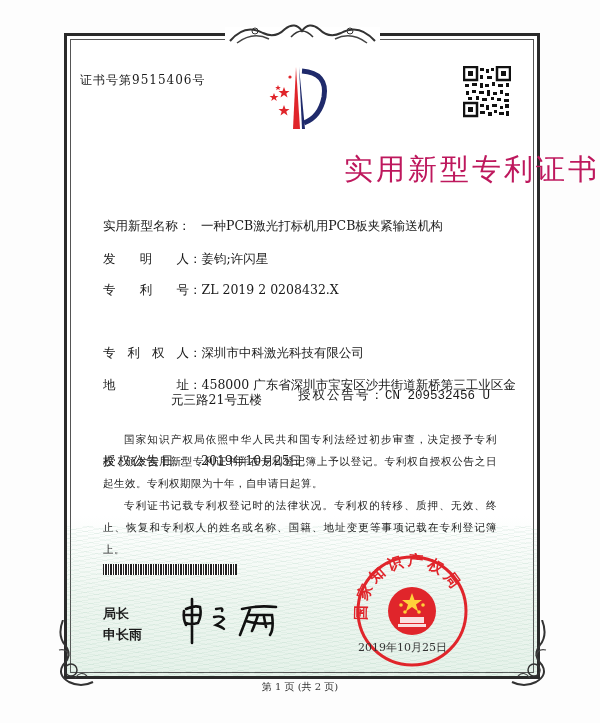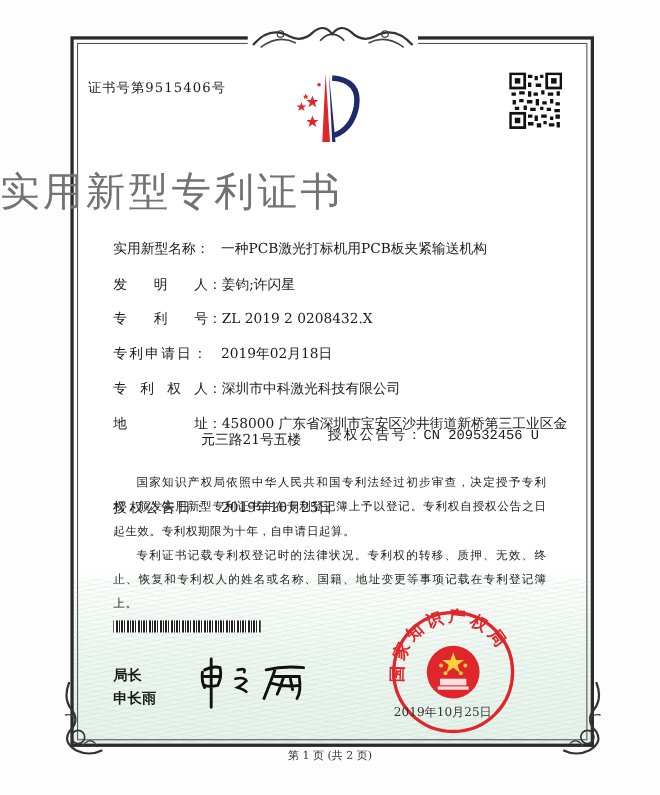--- a/index.html
+++ b/index.html
@@ -30,29 +30,29 @@
   .orn-bl { left: 55px; top: 620px; }
   .orn-br { left: 510px; top: 620px; transform: scaleX(-1); }
 
   .cert-no {
     position: absolute; left: 80px; top: 72px; font-size: 12px; letter-spacing: 1px;
   }
   .logo { position: absolute; left: 262px; top: 65px; width: 80px; height: 65px; }
   .qr { position: absolute; left: 463px; top: 66px; width: 48px; height: 52px; }
 
   .title {
-    position: absolute; left: 0; width: 600px; top: 150px; text-align: left;
-    font-family: "DejaVu Sans", "Liberation Sans", sans-serif; font-size: 36px; letter-spacing: 3px; color: #737373;
+    position: absolute; left: 0; width: 600px; top: 150px; text-align: right;
+    font-family: "DejaVu Sans", "Liberation Sans", sans-serif; font-size: 29px; letter-spacing: 3px; color: #be185d;
   }
   .field { position: absolute; left: 103px; font-size: 12.5px; white-space: nowrap; }
   .field .lbl { display: inline-block; width: 98px; letter-spacing: 0; }
   .field .lbl-spaced { display: inline-flex; justify-content: space-between; width: 86px; margin-right: 12px; }
   .field .val { font-family: "DejaVu Serif", "Liberation Serif", serif; }
   .mono { font-family: "Liberation Mono", "DejaVu Sans Mono", monospace; }
-  .addr2 { position: absolute; left: 171px; top: 392px; font-size: 12.5px; margin-left: 12px; }
+  .addr2 { position: absolute; left: 171px; top: 392px; font-size: 12.5px; }
   .pubno { position: absolute; left: 298px; top: 387px; font-size: 12.5px; }
 
   .para {
     position: absolute; left: 103px; width: 394px; font-size: 10.5px; line-height: 22px;
     text-indent: 21px; text-align: justify; color: #222; letter-spacing: 0.5px;
   }
   .barcode {
     position: absolute; left: 103px; top: 564px; width: 134px; height: 11px;
     background: repeating-linear-gradient(90deg, #222 0px, #222 1px, #fff 1px, #fff 2px, #222 2px, #222 4px, #fff 4px, #fff 5px);
   }
@@ -142,23 +142,20 @@
   </div>
 
   <div class="field" style="top:282px;">
     <span class="lbl-spaced">
       <span>专</span>
       <span>利</span>
       <span>号</span>
     </span><span style="margin-left:-12px;">：</span><span class="val mono">ZL 2019 2 0208432.X</span>
   </div>
 
-  <div class="field" style="top:313px;">
-    <span class="lbl" style="letter-spacing:2px;">专利申请日：</span><span class="val">2019年02月18日</span>
-  </div>
 
   <div class="field" style="top:345px;">
     <span class="lbl-spaced">
       <span>专</span>
       <span>利</span>
       <span>权</span>
       <span>人</span>
     </span><span style="margin-left:-12px;">：</span><span class="val">深圳市中科激光科技有限公司</span>
   </div>
 

